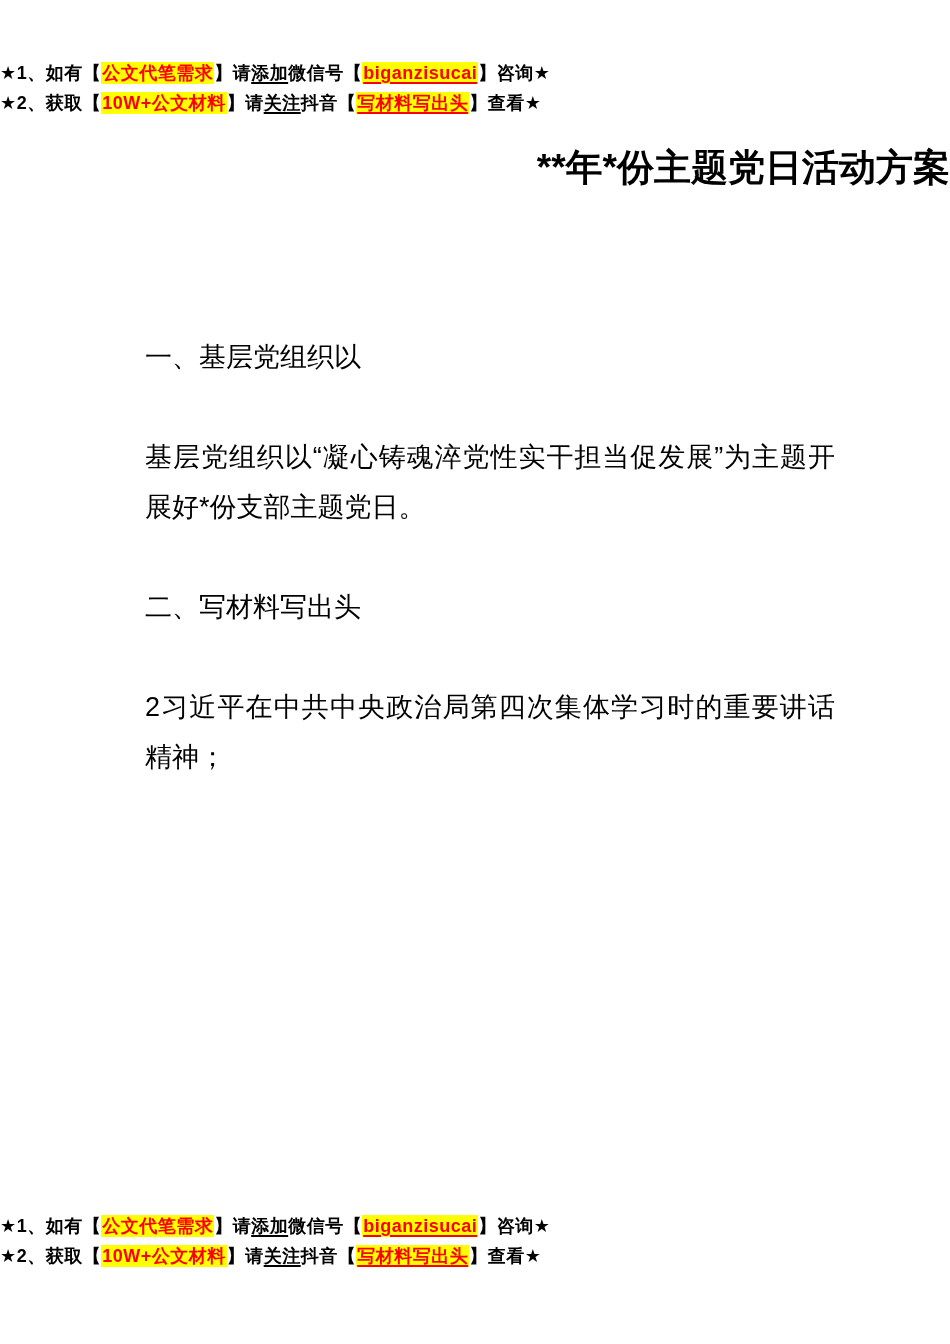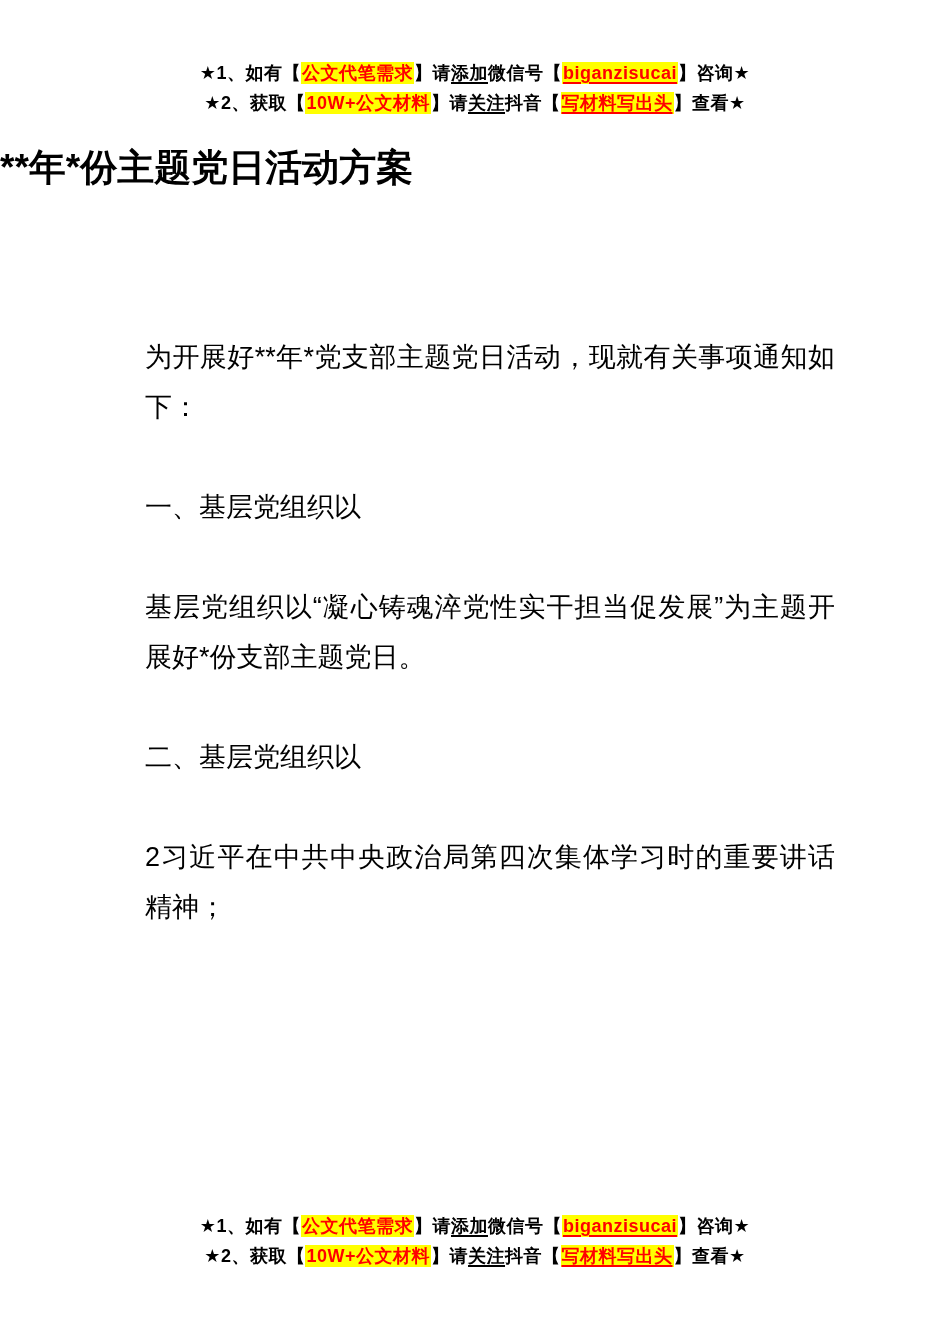--- a/index.html
+++ b/index.html
@@ -9,21 +9,20 @@
     width: 950px;
     height: 1344px;
     font-family: "Liberation Sans", "DejaVu Sans", sans-serif;
     color: #000000;
     overflow: hidden;
   }
   .banner {
     position: absolute;
     left: 0;
     width: 100%;
-    text-align: center;
     font-size: 18px;
     font-weight: 700;
     line-height: 30px;
     letter-spacing: 0.5px;
   }
   .banner-top { top: 58px; }
   .banner-bottom { top: 1211px; }
   .hl {
     background: #ffff00;
     color: #ff0000;
@@ -32,21 +31,21 @@
   .ul {
     text-decoration: underline;
     text-decoration-thickness: 2px;
     text-underline-offset: 3px;
   }
   .doc-title {
     position: absolute;
     top: 147px;
     left: 0;
     width: 100%;
-    text-align: left;
+    text-align: right;
     font-size: 37px;
     font-weight: 900;
     line-height: 42px;
   }
   .content {
     position: absolute;
     top: 332px;
     left: 145px;
     width: 690px;
     font-size: 27px;
@@ -59,23 +58,22 @@
 <body>
 
 <div class="banner banner-top">
   <p class="banner-line"><span>★1、如有【</span><span class="hl">公文代笔需求</span><span>】请</span><span class="ul">添加</span><span>微信号【</span><span class="hl ul">biganzisucai</span><span>】咨询★</span></p>
   <p class="banner-line"><span>★2、获取【</span><span class="hl">10W+公文材料</span><span>】请</span><span class="ul">关注</span><span>抖音【</span><span class="hl ul">写材料写出头</span><span>】查看★</span></p>
 </div>
 
 <h1 class="doc-title">**年*份主题党日活动方案</h1>
 
 <div class="content">
-  <p>为开展好**年*党支部主题党日活动，现就有关事项通知如下：</p>
   <p>一、基层党组织以</p>
   <p>基层党组织以“凝心铸魂淬党性实干担当促发展”为主题开展好*份支部主题党日。</p>
-  <p>二、基层党组织以</p>
+  <p>二、写材料写出头</p>
   <p>2习近平在中共中央政治局第四次集体学习时的重要讲话精神；</p>
 </div>
 
 <div class="banner banner-bottom">
   <p class="banner-line"><span>★1、如有【</span><span class="hl">公文代笔需求</span><span>】请</span><span class="ul">添加</span><span>微信号【</span><span class="hl ul">biganzisucai</span><span>】咨询★</span></p>
   <p class="banner-line"><span>★2、获取【</span><span class="hl">10W+公文材料</span><span>】请</span><span class="ul">关注</span><span>抖音【</span><span class="hl ul">写材料写出头</span><span>】查看★</span></p>
 </div>
 
 </body></html>

